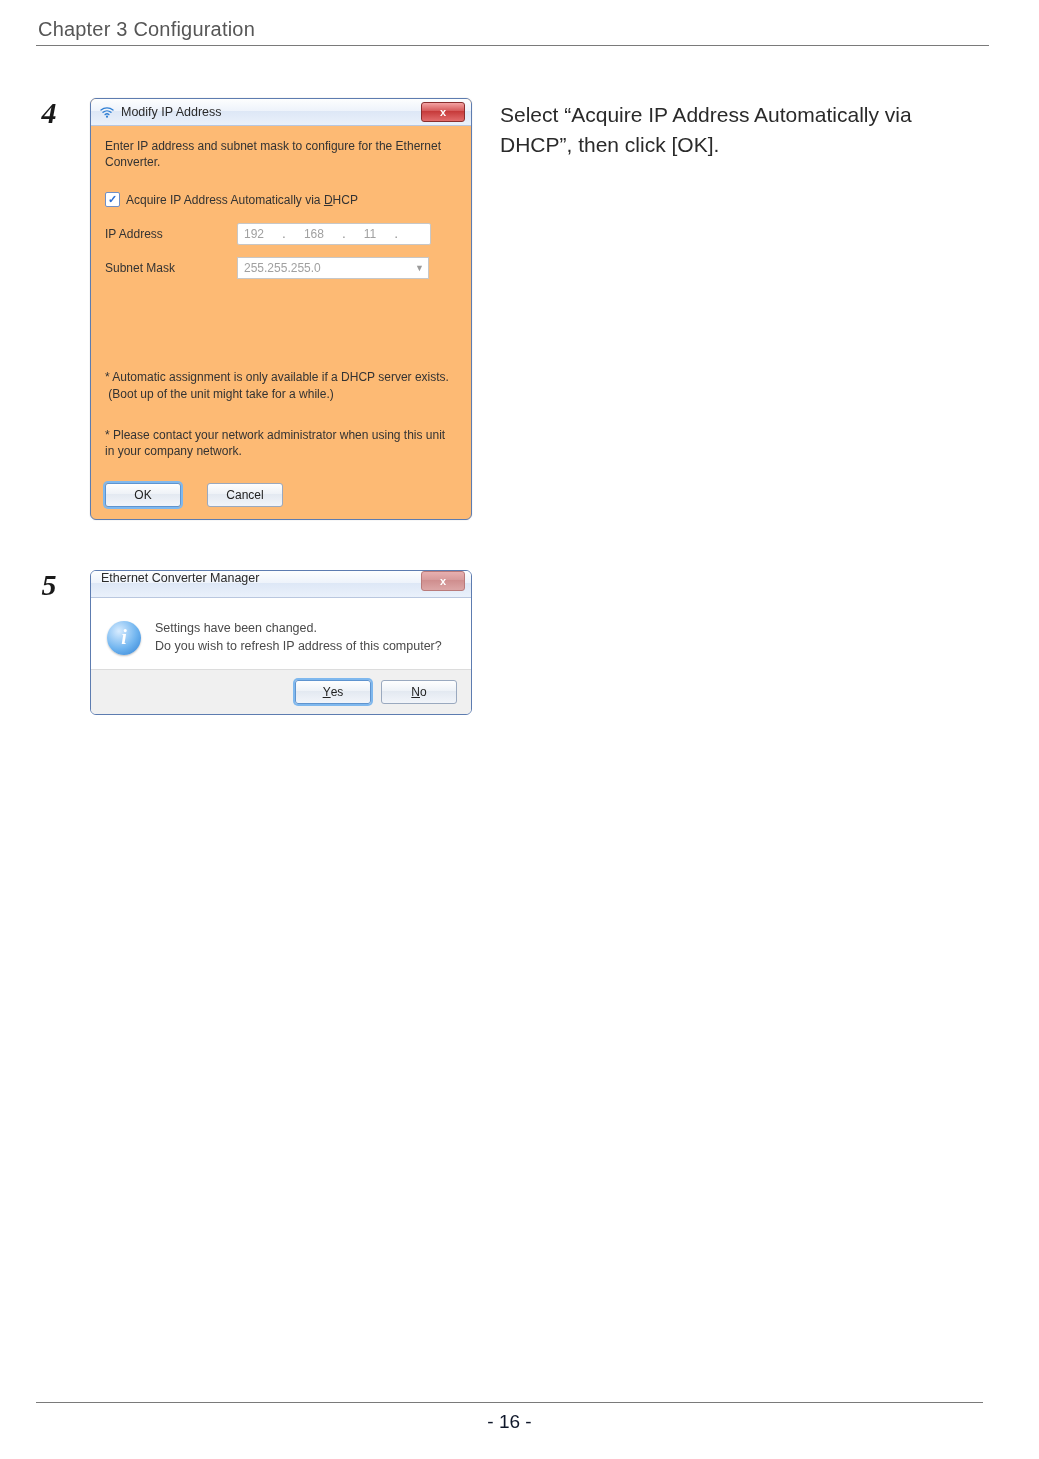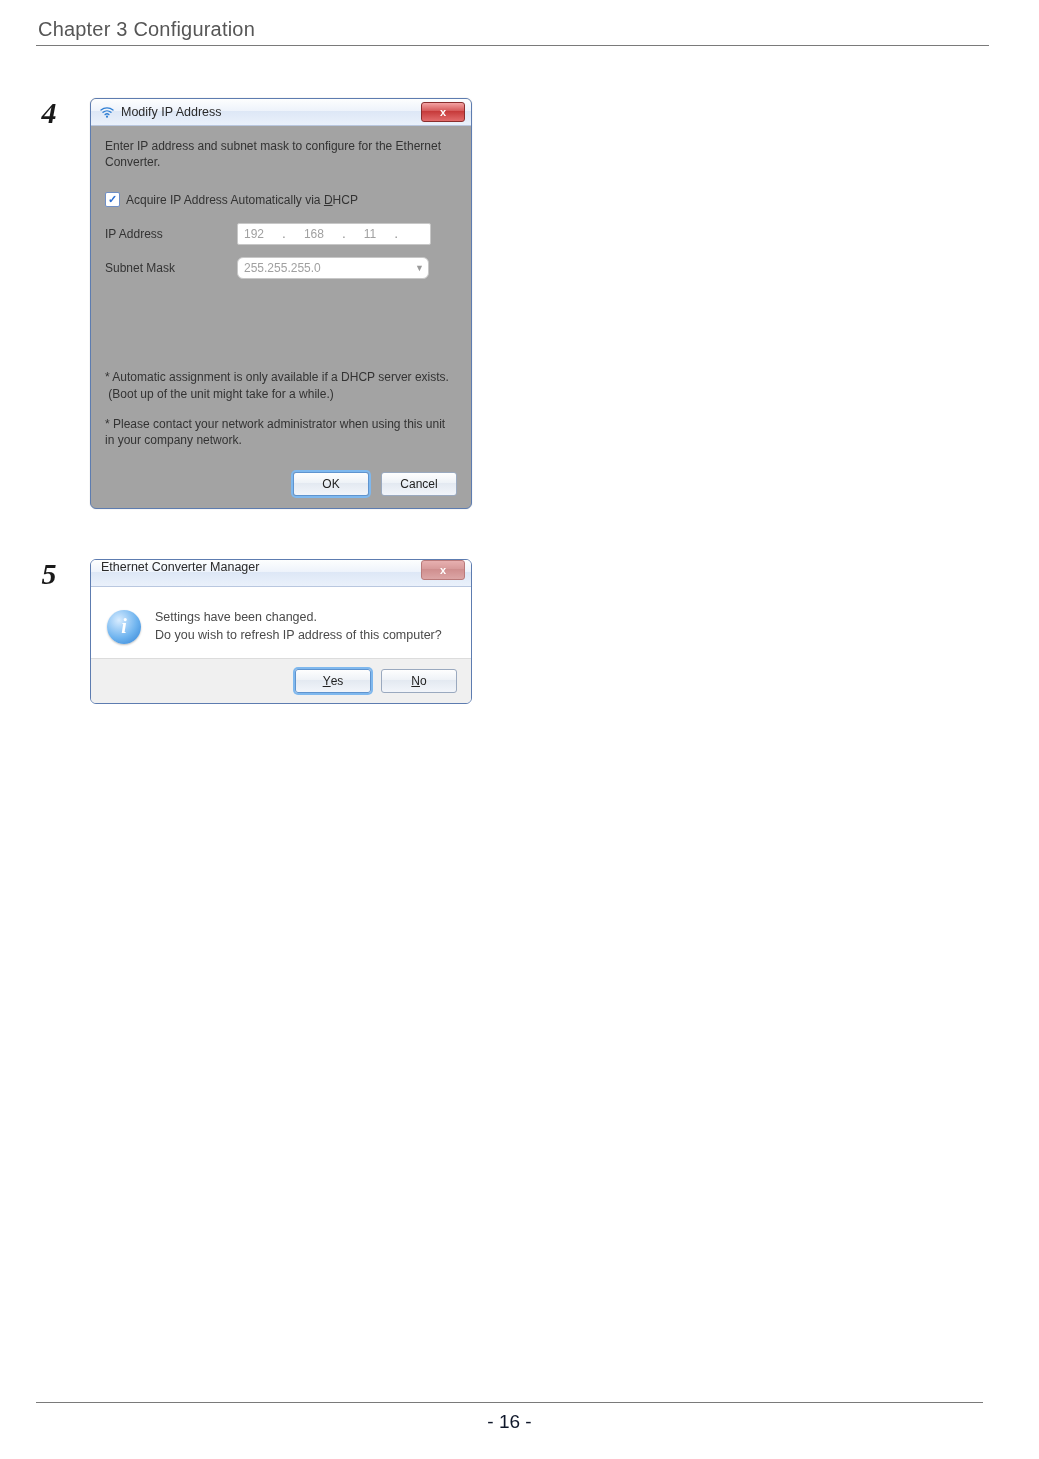--- a/index.html
+++ b/index.html
@@ -3,44 +3,44 @@
 <meta charset="utf-8">
 <style>
   html,body{margin:0;padding:0;background:#fff;font-family:"Segoe UI",Tahoma,Arial,sans-serif;color:#222}
   .page{width:1039px;height:1459px;position:relative;margin:0 auto;box-sizing:border-box;padding:18px 50px 0 36px}
   .chapter-head{font-size:20px;color:#565656;margin:0 0 4px 2px;letter-spacing:.2px}
   .hr{height:1px;background:#7a7a7a;margin-bottom:52px}
   .step-row{display:flex;align-items:flex-start;gap:28px;margin-bottom:50px}
   .step-num{font-size:30px;font-weight:700;font-style:italic;font-family:Georgia,"Times New Roman",serif;line-height:1;min-width:26px;text-align:center;color:#1a1a1a}
   .instr{font-size:21px;color:#2a2a2a;line-height:1.45;margin-top:2px;flex:1}
   
-  .dlg{width:380px;border:1px solid #5d7cb0;border-radius:6px;background:#a3a3a3;box-shadow:0 0 0 1px rgba(0,0,0,.03);font-size:12px;color:#333}
+  .dlg{width:380px;border:1px solid #5d7cb0;border-radius:6px;background:#fdba74;box-shadow:0 0 0 1px rgba(0,0,0,.03);font-size:12px;color:#333}
   .dlg .titlebar{display:flex;align-items:center;height:26px;padding:0 6px 0 8px;border-bottom:1px solid #b9c7df;
     background:linear-gradient(#fdfefe,#eef3fb 45%,#dde7f6 46%,#eaf1fb);
     border-top-left-radius:5px;border-top-right-radius:5px}
   .wifi-icon{width:16px;height:16px;display:inline-flex;align-items:center;justify-content:center;margin-right:6px}
   .title-text{color:#2a2a2a;font-size:12.5px;flex:1}
   .close-btn{width:42px;height:18px;border:1px solid #8a2e2e;border-radius:3px;display:flex;align-items:center;justify-content:center;cursor:pointer;
     background:linear-gradient(#f3a2a2,#d45858 45%,#c63a3a 46%,#e26c6c);color:#fff;font-weight:700;font-size:11px}
   .close-disabled{background:linear-gradient(#e7b0b0,#d79a9a 45%,#cf8e8e 46%,#dca6a6);border-color:#b97a7a;color:#fff}
   .dlg-body{padding:12px 14px 12px 14px}
   .intro{margin-bottom:22px;line-height:1.35}
   .chk-row{display:flex;align-items:center;gap:6px;margin-bottom:16px}
   .chk{width:13px;height:13px;border:1px solid #6f8fc6;border-radius:2px;background:#fff;display:flex;align-items:center;justify-content:center;color:#2d6fd2;font-size:11px;font-weight:700}
   .form-row{display:flex;align-items:center;margin-bottom:12px}
   .form-label{width:132px;color:#333}
   .ip-box{display:flex;align-items:center;border:1px solid #c7c7c7;border-radius:2px;height:20px;width:180px;background:#fff;color:#a0a0a0;font-size:12px;padding:0 6px;gap:16px}
   .ip-box span{flex:1;text-align:center}
   .ip-dot{flex:0 0 auto;color:#888}
-  .subnet-box{display:flex;align-items:center;justify-content:space-between;border:1px solid #c7c7c7;border-radius:6px;height:20px;width:180px;background:#fff;color:#a0a0a0;font-size:12px;padding:0 4px 0 6px}
+  .subnet-box{display:flex;align-items:center;justify-content:space-between;border:1px solid #c7c7c7;border-radius:0;height:20px;width:180px;background:#fff;color:#a0a0a0;font-size:12px;padding:0 4px 0 6px}
   .dd-arrow{color:#9a9a9a;font-size:9px}
   .note{margin-top:14px;line-height:1.35}
   .note2{margin-top:90px;line-height:1.35}
-  .note3{margin-top:14px;line-height:1.35;margin-bottom:18px}
-  .btn-row{display:flex;justify-content:flex-end;gap:12px;padding-top:6px}
+  .note3{margin-top:25px;line-height:1.35;margin-bottom:18px}
+  .btn-row{display:flex;gap:26px;padding-top:6px}
   .btn{min-width:74px;height:22px;border:1px solid #9aa9bf;border-radius:3px;display:flex;align-items:center;justify-content:center;font-size:12px;cursor:pointer;
     background:linear-gradient(#fefefe,#eef2f7 45%,#e3e9f1 46%,#f2f5fa);color:#222}
   .btn-default{box-shadow:0 0 0 2px #7fb8ee;border-color:#5f94cf}
   
   .msgbox{width:380px;border:1px solid #5d7cb0;border-radius:6px;background:#fff;font-size:12.5px;color:#4a4a4a}
   .msgbox .titlebar{height:26px}
   .msg-body{display:flex;gap:14px;padding:22px 16px 14px 16px;background:#fff;align-items:center}
   .info-icon{width:34px;height:34px;border-radius:50%;display:flex;align-items:center;justify-content:center;
     background:radial-gradient(circle at 35% 30%,#d8ecff,#6fb4ef 55%,#2f7fd3);box-shadow:0 1px 2px rgba(0,0,0,.25)}
   .info-icon .i{color:#fff;font-weight:700;font-family:Georgia,serif;font-style:italic;font-size:20px}
@@ -112,20 +112,21 @@
         </div>
         <div class="note3">* Please contact your network administrator when using this unit in your company network.</div>
 
         <div class="btn-row">
           <div class="btn btn-default">OK</div>
           <div class="btn">Cancel</div>
         </div>
       </div>
     </div>
 
+    <div class="instr">Select “Acquire IP Address Automatically via DHCP”, then click [OK].</div>
   </div>
 
   <div class="step-row">
     <div class="step-num">5</div>
 
     <div class="msgbox">
       <div class="titlebar" style="padding:0 6px 0 10px;background:linear-gradient(#fdfefe,#eef3fb 45%,#dde7f6 46%,#eaf1fb);border-bottom:1px solid #b9c7df;display:flex;border-top-left-radius:5px;border-top-right-radius:5px">
         <span class="title-text">Ethernet Converter Manager</span>
         <div class="close-btn close-disabled">x</div>
       </div>

